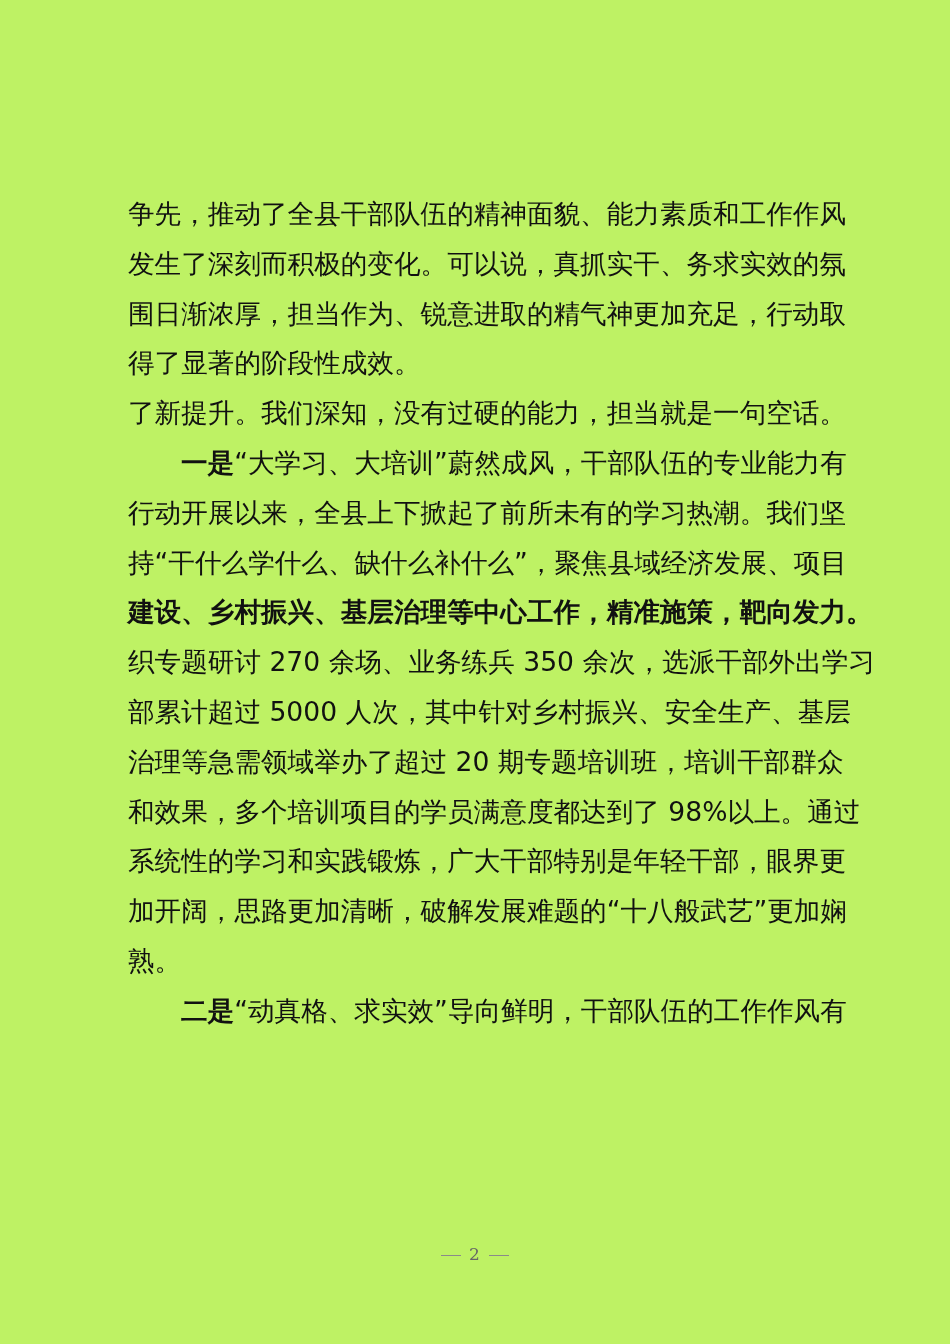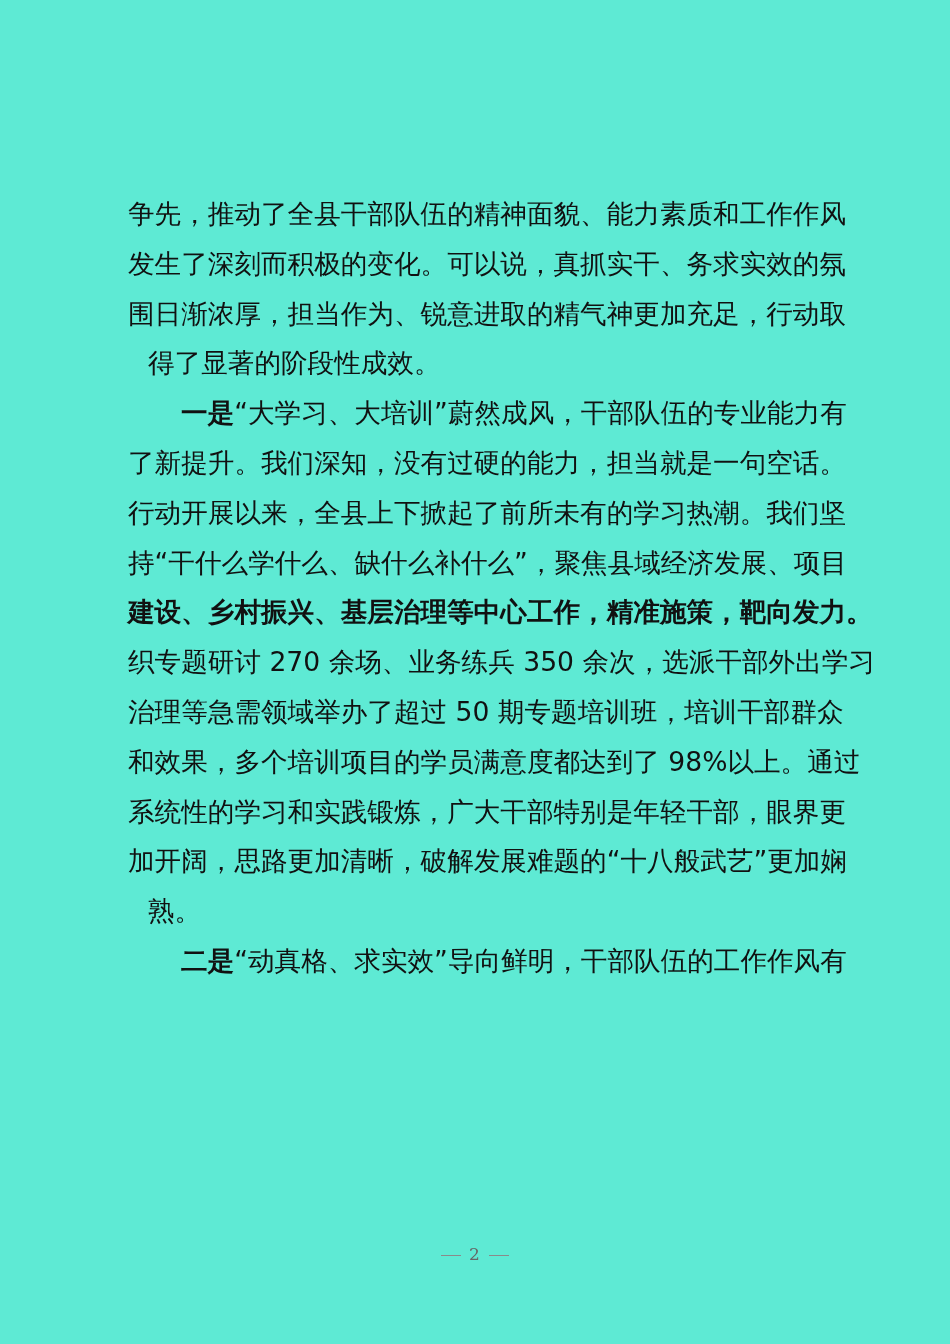--- a/index.html
+++ b/index.html
@@ -12,21 +12,21 @@
       height: 1344px;
       position: relative;
       overflow: hidden;
     }
     .page {
       position: absolute;
       left: 0;
       top: 0;
       width: 950px;
       height: 1344px;
-      background: #5eead4;
+      background: #bef264;
     }
     .body-text {
       position: absolute;
       left: 128px;
       top: 189px;
       width: 696px;
       font-family: "DejaVu Sans", "Liberation Sans", sans-serif;
       font-size: 26.6px;
       line-height: 49.8px;
       color: #111111;
@@ -42,21 +42,20 @@
       font-weight: bold;
     }
     .line {
       display: block;
       white-space: nowrap;
       text-align: justify;
       text-align-last: justify;
     }
     .line.last {
       text-align-last: left;
-      margin-left: 20px;
     }
     .page-number {
       position: absolute;
       left: 0;
       width: 950px;
       top: 1244px;
       text-align: center;
       font-family: "DejaVu Serif", "Liberation Serif", serif;
       font-size: 17px;
       color: #666666;
@@ -78,27 +77,28 @@
   <div class="body-text">
 
     <p class="para">
       <span class="line">争先，推动了全县干部队伍的精神面貌、能力素质和工作作风</span>
       <span class="line">发生了深刻而积极的变化。可以说，真抓实干、务求实效的氛</span>
       <span class="line">围日渐浓厚，担当作为、锐意进取的精气神更加充足，行动取</span>
       <span class="line last">得了显著的阶段性成效。</span>
     </p>
 
     <p class="para">
+      <span class="line">了新提升。我们深知，没有过硬的能力，担当就是一句空话。</span>
       <span class="line" style="padding-left:53px;"><span class="lead">一是</span><span>“大学习、大培训”蔚然成风，干部队伍的专业能力有</span></span>
-      <span class="line">了新提升。我们深知，没有过硬的能力，担当就是一句空话。</span>
       <span class="line">行动开展以来，全县上下掀起了前所未有的学习热潮。我们坚</span>
       <span class="line">持“干什么学什么、缺什么补什么”，聚焦县域经济发展、项目</span>
       <span class="line" style="width:708px;font-weight:bold;">建设、乡村振兴、基层治理等中心工作，精准施策，靶向发力。</span>
       <span class="line" style="width:680px;">织专题研讨 270 余场、业务练兵 350 余次，选派干部外出学习</span>
-      <span class="line">治理等急需领域举办了超过 50 期专题培训班，培训干部群众</span>
+      <span class="line">部累计超过 5000 人次，其中针对乡村振兴、安全生产、基层</span>
+      <span class="line">治理等急需领域举办了超过 20 期专题培训班，培训干部群众</span>
       <span class="line">和效果，多个培训项目的学员满意度都达到了 98%以上。通过</span>
       <span class="line">系统性的学习和实践锻炼，广大干部特别是年轻干部，眼界更</span>
       <span class="line">加开阔，思路更加清晰，破解发展难题的“十八般武艺”更加娴</span>
       <span class="line last">熟。</span>
     </p>
 
     <p class="para">
       <span class="line" style="padding-left:53px;"><span class="lead">二是</span><span>“动真格、求实效”导向鲜明，干部队伍的工作作风有</span></span>
     </p>
 

